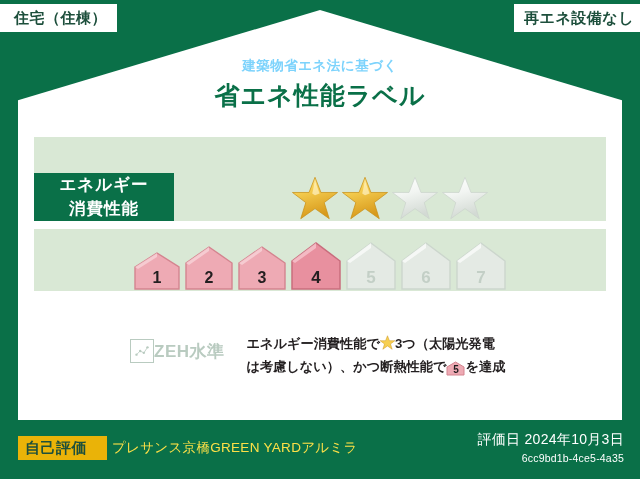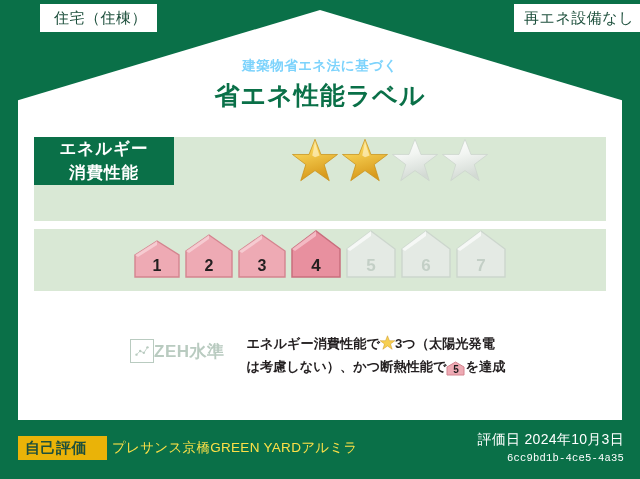--- a/index.html
+++ b/index.html
@@ -33,27 +33,26 @@
     -webkit-clip-path: polygon(0% 22%, 50% 0%, 100% 22%, 100% 100%, 0% 100%);
   }
 
   
   .corner-badge {
     position: absolute;
     top: 4px;
     background: #ffffff;
     color: #1d4f3c;
     font-size: 15px;
-    font-weight: normal;
+    font-weight: bold;
     letter-spacing: 0.5px;
     padding: 6px 10px 7px 10px;
     line-height: 1;
     white-space: nowrap;
     z-index: 5;
-    margin-left: 40px;
   }
   .corner-badge.left  { left: 0px; padding-left: 14px; }
   .corner-badge.right { right: 0px; padding-right: 6px; }
 
   
   .title-block {
     position: absolute;
     left: 0;
     top: 58px;
     width: 640px;
@@ -79,21 +78,21 @@
   
   .rows {
     position: absolute;
     left: 34px;
     top: 137px;
     width: 572px;
     z-index: 4;
   }
   .metric-row {
     display: flex;
-    align-items: flex-start;
+    align-items: flex-end;
     background: #d9e8d5;
     margin-bottom: 8px;
   }
   .metric-row:last-child { margin-bottom: 0; }
 
   .row-label {
     flex: 0 0 140px;
     background: #0a7048;
     color: #ffffff;
     display: flex;
@@ -244,21 +243,21 @@
     right: 16px;
     top: 11px;
     text-align: right;
     color: #ffffff;
   }
   .eval-date { font-size: 14px; letter-spacing: 0.3px; white-space: nowrap; margin-left: 6px; }
   .eval-id {
     font-size: 10.5px;
     margin-top: 3px;
     letter-spacing: 0.2px;
-    font-family: Liberation Mono, monospace;
+    font-family: Liberation Sans, sans-serif;
     white-space: nowrap;
   }
 </style>
 </head>
 <body>
 
 <div class="label-card">
 
   <div class="house-panel"></div>
 

